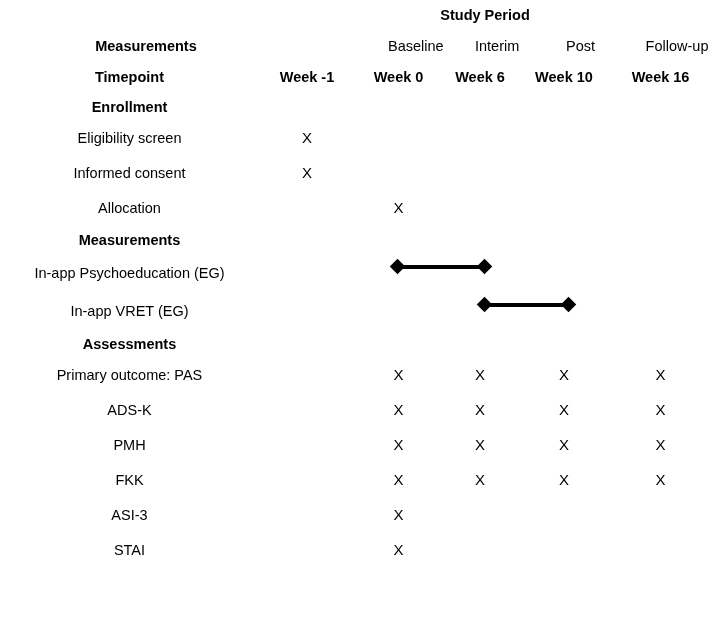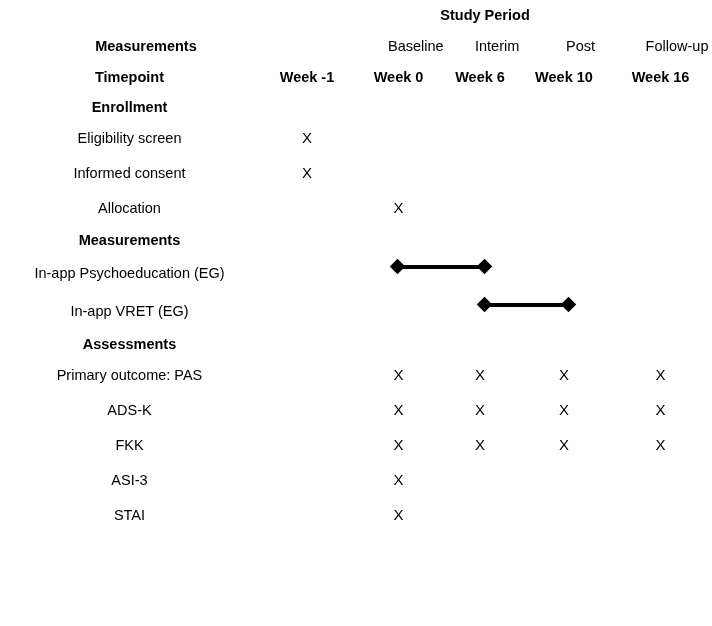--- a/index.html
+++ b/index.html
@@ -246,20 +246,28 @@
 
       <tr class="r-item">
         <td class="label frame-left">ADS-K</td>
         <td class="vline-l hline-t"><span class="xmark"></span></td>
         <td class="vline-l hline-t"><span class="xmark">X</span></td>
         <td class="vline-l hline-t"><span class="xmark">X</span></td>
         <td class="vline-l hline-t"><span class="xmark">X</span></td>
         <td class="vline-l frame-right hline-t"><span class="xmark">X</span></td>
       </tr>
 
+      <tr class="r-item">
+        <td class="label frame-left">PMH</td>
+        <td class="vline-l hline-t"><span class="xmark"></span></td>
+        <td class="vline-l hline-t"><span class="xmark">X</span></td>
+        <td class="vline-l hline-t"><span class="xmark">X</span></td>
+        <td class="vline-l hline-t"><span class="xmark">X</span></td>
+        <td class="vline-l frame-right hline-t"><span class="xmark">X</span></td>
+      </tr>
 
 
       <tr class="r-item">
         <td class="label frame-left">FKK</td>
         <td class="vline-l hline-t"><span class="xmark"></span></td>
         <td class="vline-l hline-t"><span class="xmark">X</span></td>
         <td class="vline-l hline-t"><span class="xmark">X</span></td>
         <td class="vline-l hline-t"><span class="xmark">X</span></td>
         <td class="vline-l frame-right hline-t"><span class="xmark">X</span></td>
       </tr>

